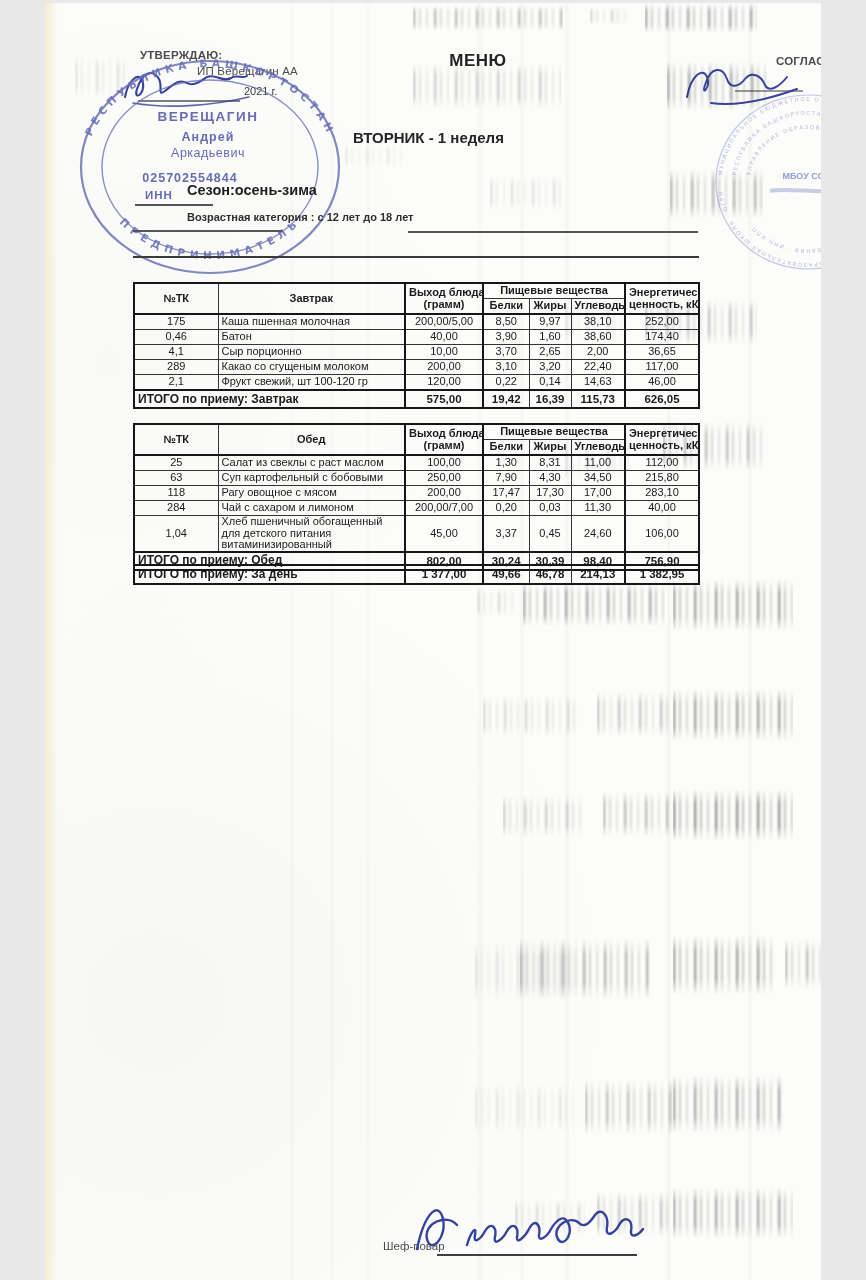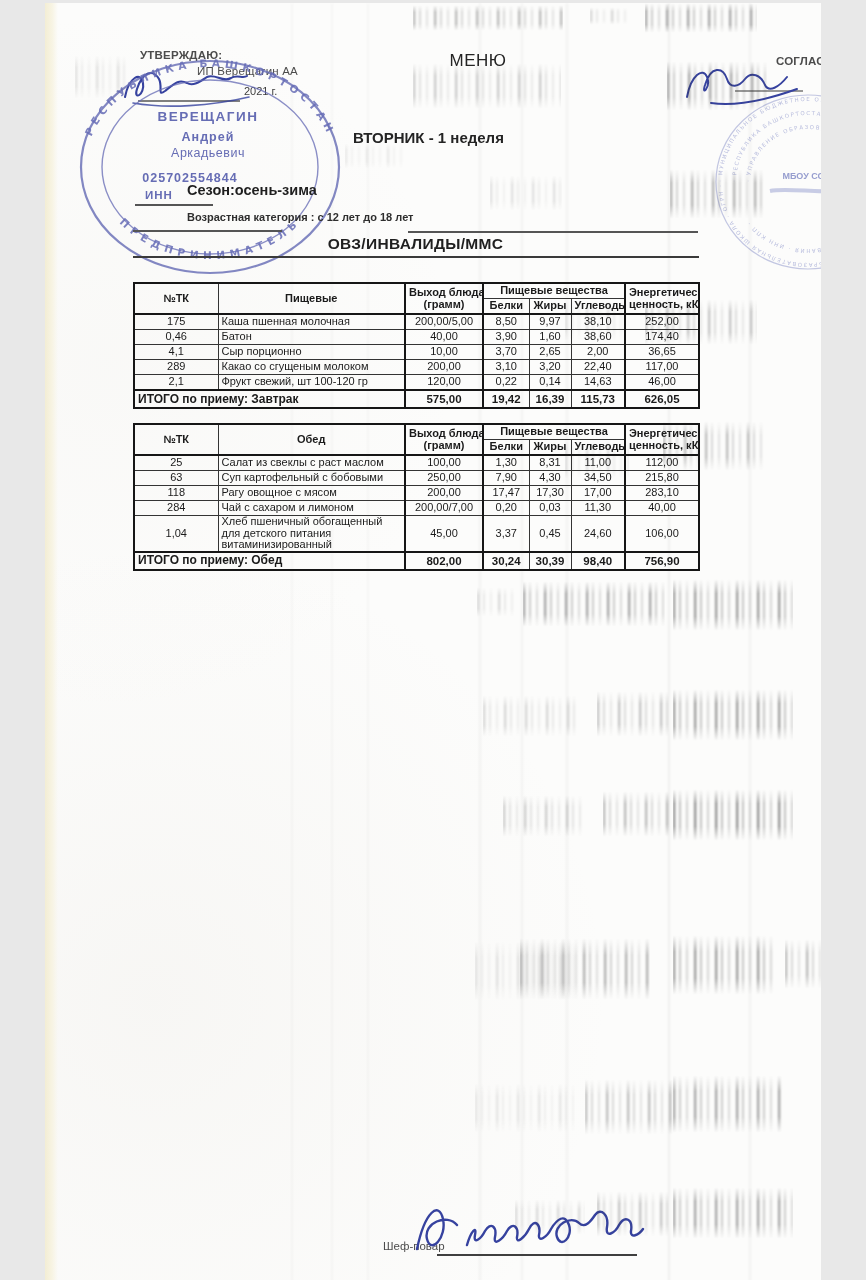--- a/index.html
+++ b/index.html
@@ -10,21 +10,21 @@
       radial-gradient(circle at 8% 28%, rgba(215,210,198,.08), transparent 30%),
       #fcfcfb;
     font-family:"Liberation Sans","DejaVu Sans",sans-serif;
     color:#1c1c1c;
   }
   .abs{position:absolute;}
   .left-edge{left:0;top:0;width:13px;height:100%;
     background:linear-gradient(90deg,#f2ecd0 0%,#f7f3e1 55%,rgba(255,255,255,0) 100%);opacity:.9;}
   
   .gray-label{color:#4c4c4c;font-size:11.5px;font-weight:600;letter-spacing:.2px;}
-  .title-menu{font-size:17px;font-weight:400;color:#242424;letter-spacing:.5px;}
+  .title-menu{font-size:17px;font-weight:700;color:#242424;letter-spacing:.5px;}
   .title-day{font-size:15px;font-weight:700;color:#242424;}
   .season{font-size:14.5px;font-weight:700;color:#1f1f1f;}
   .age{font-size:11px;font-weight:700;color:#2e2e2e;}
   .ovz{font-size:15.5px;font-weight:700;color:#1f1f1f;letter-spacing:.3px;}
   .tbl-title{font-size:15px;font-weight:700;color:#1f1f1f;}
   .hline{background:#3a3a3a;height:2px;}
   .hline-thin{background:#555;height:1.5px;}
   .stamp-txt{position:absolute;text-align:center;color:#5a61af;filter:blur(.3px);opacity:.92;}
   svg.stamp{filter:blur(.5px);}
   
@@ -118,38 +118,37 @@
     <path d="M62,104 C80,100 120,108 138,102" stroke="#8a92ca" stroke-width="4" fill="none" opacity=".45"></path>
   </svg>
 
   <div class="abs title-day" style="left:308px;top:126px">ВТОРНИК - 1 неделя</div>
   <div class="abs season" style="left:142px;top:179px">Сезон:осень-зима</div>
   <div class="abs age" style="left:142px;top:208px">Возрастная категория : с 12 лет до 18 лет</div>
 
   <div class="abs hline-thin" style="left:90px;top:201px;width:78px"></div>
   <div class="abs hline-thin" style="left:88px;top:227px;width:149px"></div>
   <div class="abs hline-thin" style="left:363px;top:228px;width:290px"></div>
-  <div class="abs ovz" style="left:88px;top:232px;width:565px;text-align:center">ОВЗ/ИНВАЛИДЫ/ММС</div>
   <div class="abs hline" style="left:88px;top:253px;width:566px"></div>
 
 
   <table class="menu abs" style="left:88px;top:279px;width:565px">
     <colgroup>
         <col style="width:84px">
         <col style="width:187px">
         <col style="width:78px">
         <col style="width:46px">
         <col style="width:42px">
         <col style="width:54px">
         <col style="width:74px">
       </colgroup>
     <tbody>
         <tr>
       <td class="hd hd-ntk" rowspan="2">№ТК</td>
-      <td class="hd hd-meal b-r2" rowspan="2">Пищевые</td>
+      <td class="hd hd-meal b-r2" rowspan="2">Завтрак</td>
       <td class="hd hd-mid b-r2" rowspan="2">
         <span style="display:block">Выход блюда</span>
         <span style="display:block">(грамм)</span>
       </td>
       <td class="hd hd-mid b-r2" colspan="3">Пищевые вещества</td>
       <td class="hd hd-small" rowspan="2">
         <span style="display:block">Энергетическая</span>
         <span style="display:block">ценность, кКалл</span>
       </td>
     </tr>
@@ -293,20 +292,41 @@
       <td colspan="2" class="c-name b-r2" style="font-size:12px">ИТОГО по приему: Обед</td>
       <td class="c-num b-r2">802,00</td>
       <td class="c-num">30,24</td>
       <td class="c-num">30,39</td>
       <td class="c-num b-r2">98,40</td>
       <td class="c-num">756,90</td>
     </tr>
   </tbody>
     </table>
 
+  <table class="menu daytotal abs" style="left:88px;top:561px;width:565px">
+    <colgroup>
+        <col style="width:84px">
+        <col style="width:187px">
+        <col style="width:78px">
+        <col style="width:46px">
+        <col style="width:42px">
+        <col style="width:54px">
+        <col style="width:74px">
+      </colgroup>
+    <tbody>
+        <tr>
+      <td colspan="2" class="c-name b-r2" style="font-size:12px">ИТОГО по приему: За день</td>
+      <td class="c-num b-r2">1 377,00</td>
+      <td class="c-num">49,66</td>
+      <td class="c-num">46,78</td>
+      <td class="c-num b-r2">214,13</td>
+      <td class="c-num">1 382,95</td>
+    </tr>
+  </tbody>
+    </table>
 
   <div class="abs" style="left:338px;top:1237px;font-size:11.5px;color:#4c4c4c">Шеф-повар</div>
   <div class="abs hline-thin" style="left:392px;top:1251px;width:200px;background:#3f3f3f"></div>
   <svg class="abs" style="left:358px;top:1188px" width="250" height="80" viewBox="0 0 250 80">
     <path class="sig" stroke-width="2.4" d="M14,58 C22,20 36,10 40,28 C44,46 28,64 24,48 C20,32 44,22 54,34 M64,54 C68,40 74,34 72,44 C70,54 78,48 82,40 C88,30 94,36 92,46 C90,56 100,48 104,40 C110,30 116,36 114,46 C113,54 122,46 126,38 C132,26 138,34 136,44 C135,52 144,46 148,38 C154,28 162,22 166,34 C170,46 158,58 154,46 C150,34 168,24 176,32 C182,38 188,30 192,24 C198,16 206,24 204,36 C202,48 212,42 216,34 C222,24 230,28 228,40 C227,48 236,44 240,38"></path>
   </svg>
 <div class="band" style="left: 368px; top: 2px; width: 150px; height: 26px; opacity: 0.35;"></div>
     <div class="band" style="left: 600px; top: 0px; width: 112px; height: 30px; opacity: 0.45;"></div>
     <div class="band" style="left: 778px; top: 0px; width: 88px; height: 28px; opacity: 0.5;"></div>
     <div class="band" style="left: 545px; top: 4px; width: 40px; height: 18px; opacity: 0.2;"></div>

